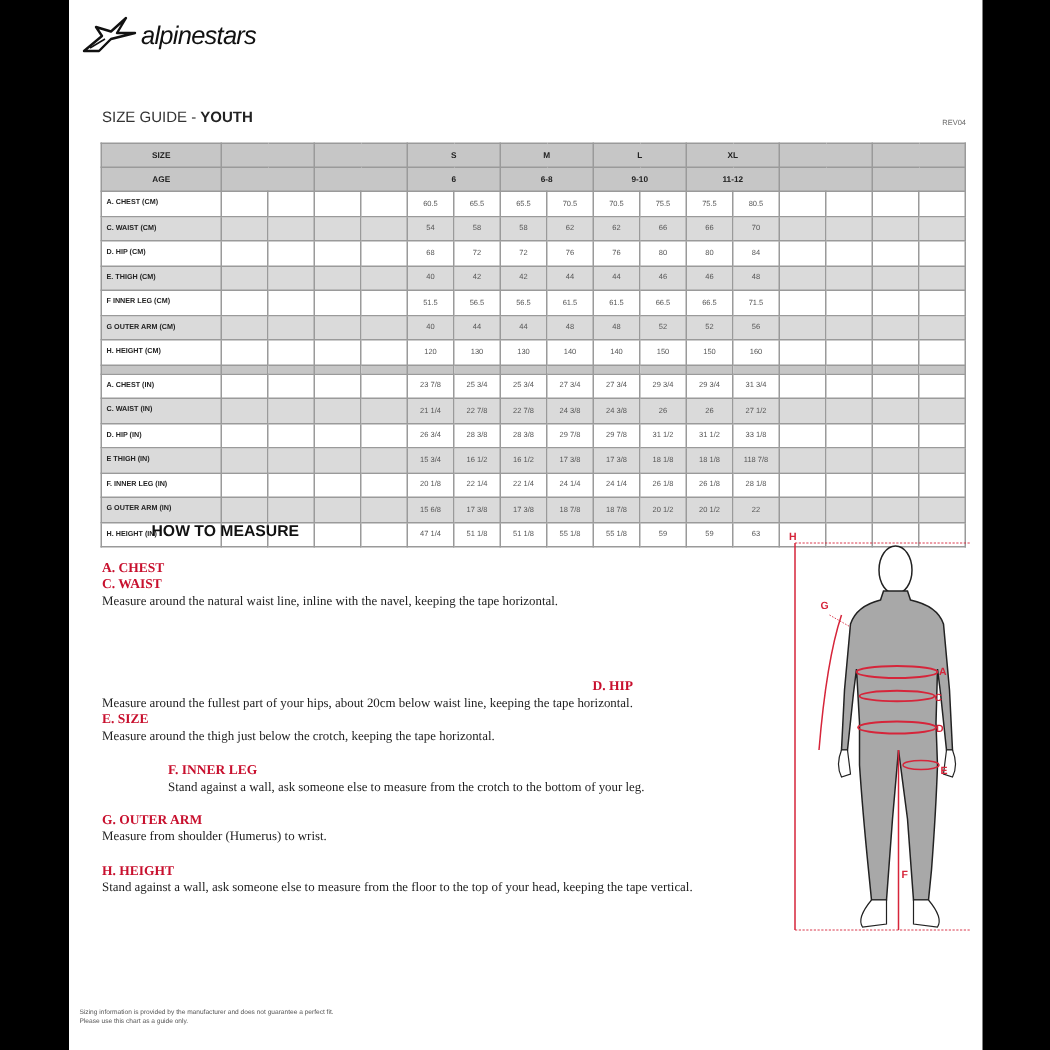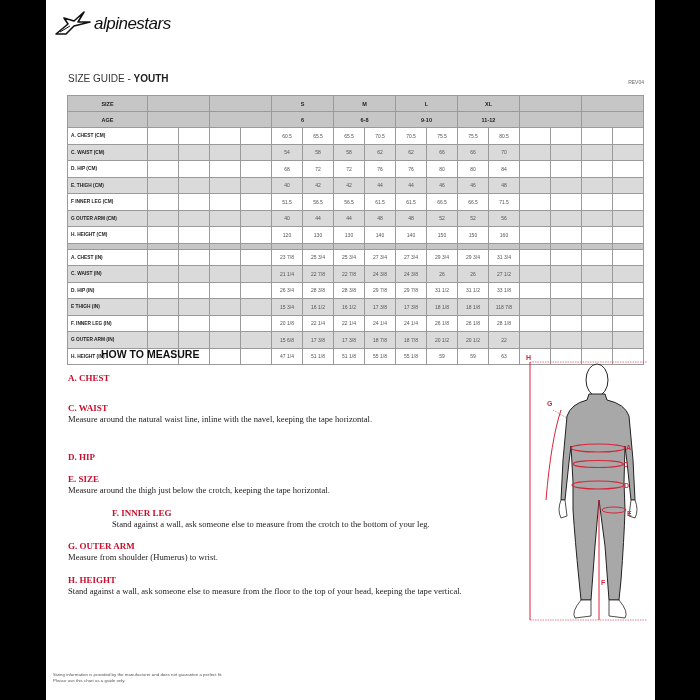--- a/index.html
+++ b/index.html
@@ -374,26 +374,27 @@
           <td></td>
         </tr>
       </tbody>
   </table>
 
   <div class="htm-title">HOW TO MEASURE</div>
   <div id="measure-list">
       <div class="m-item" style="top: 373px;">
         <div class="m-head">A. CHEST</div>
       </div>
-      <div class="m-item" style="top: 403px;">
+      <div class="m-item" style="top: 384px;">
         <div class="m-head">C. WAIST</div>
         <div class="m-desc">Measure around the natural waist line, inline with the navel, keeping the tape horizontal.</div>
       </div>
       <div class="m-item" style="top: 452px; text-align: right;">
         <div class="m-head">D. HIP</div>
+        <div class="m-desc">Measure around the fullest part of your hips, about 20cm below waist line, keeping the tape horizontal.</div>
       </div>
       <div class="m-item" style="top: 474px;">
         <div class="m-head">E. SIZE</div>
         <div class="m-desc">Measure around the thigh just below the crotch, keeping the tape horizontal.</div>
       </div>
       <div class="m-item" style="top: 508px; margin-left: 44px;">
         <div class="m-head">F. INNER LEG</div>
         <div class="m-desc">Stand against a wall, ask someone else to measure from the crotch to the bottom of your leg.</div>
       </div>
       <div class="m-item" style="top: 541px;">

